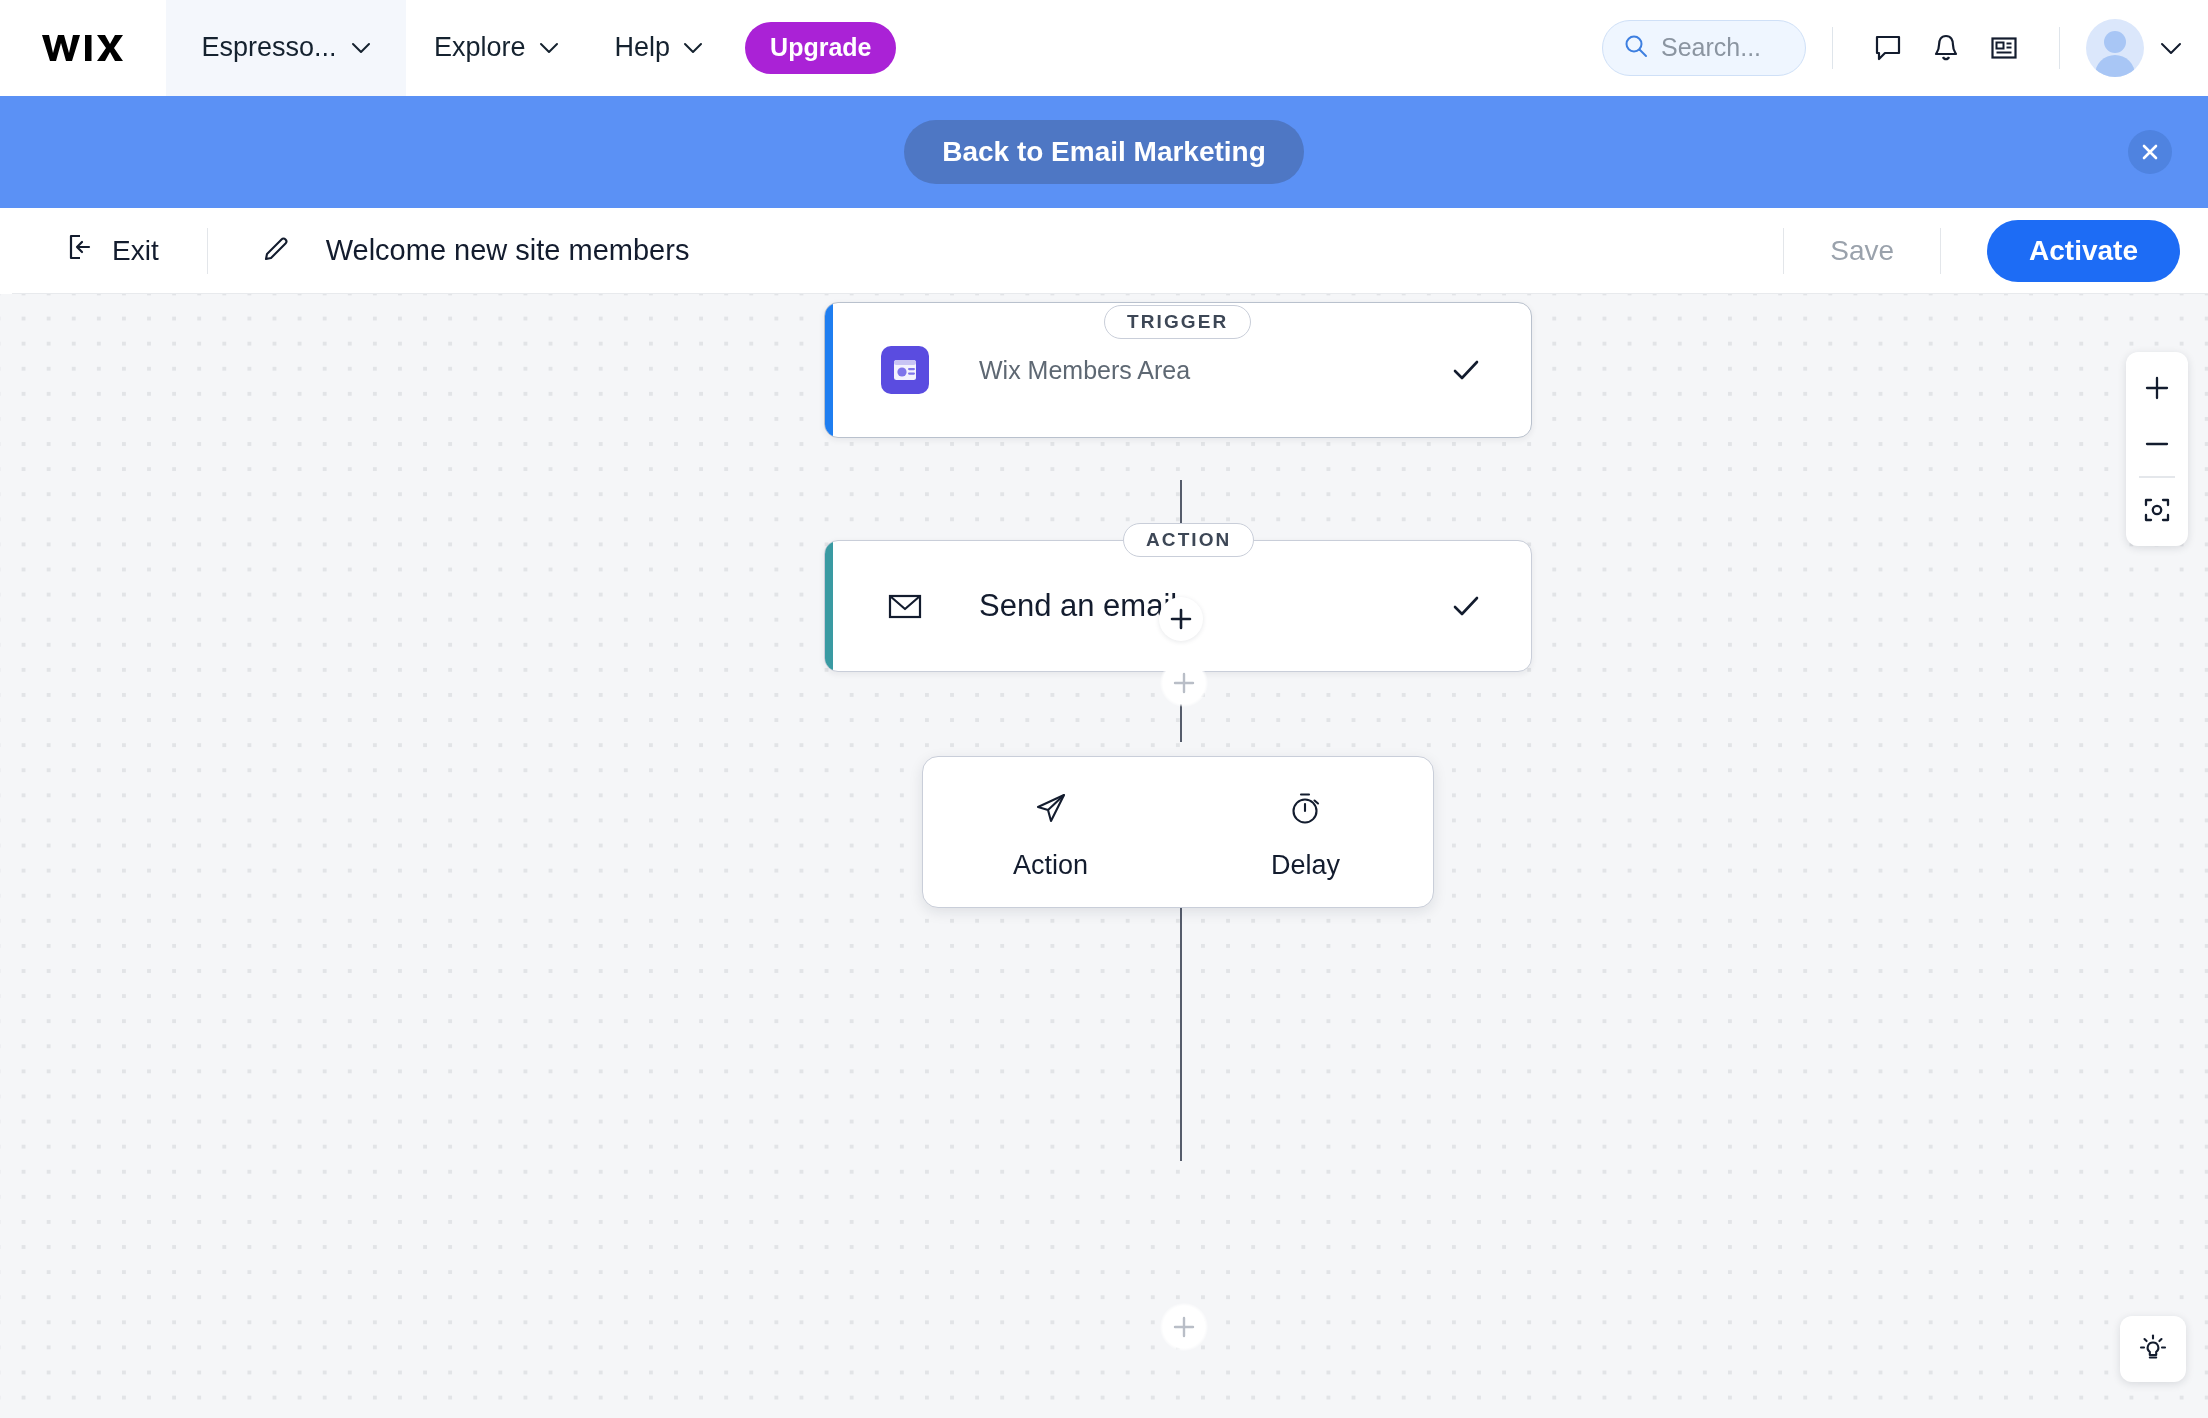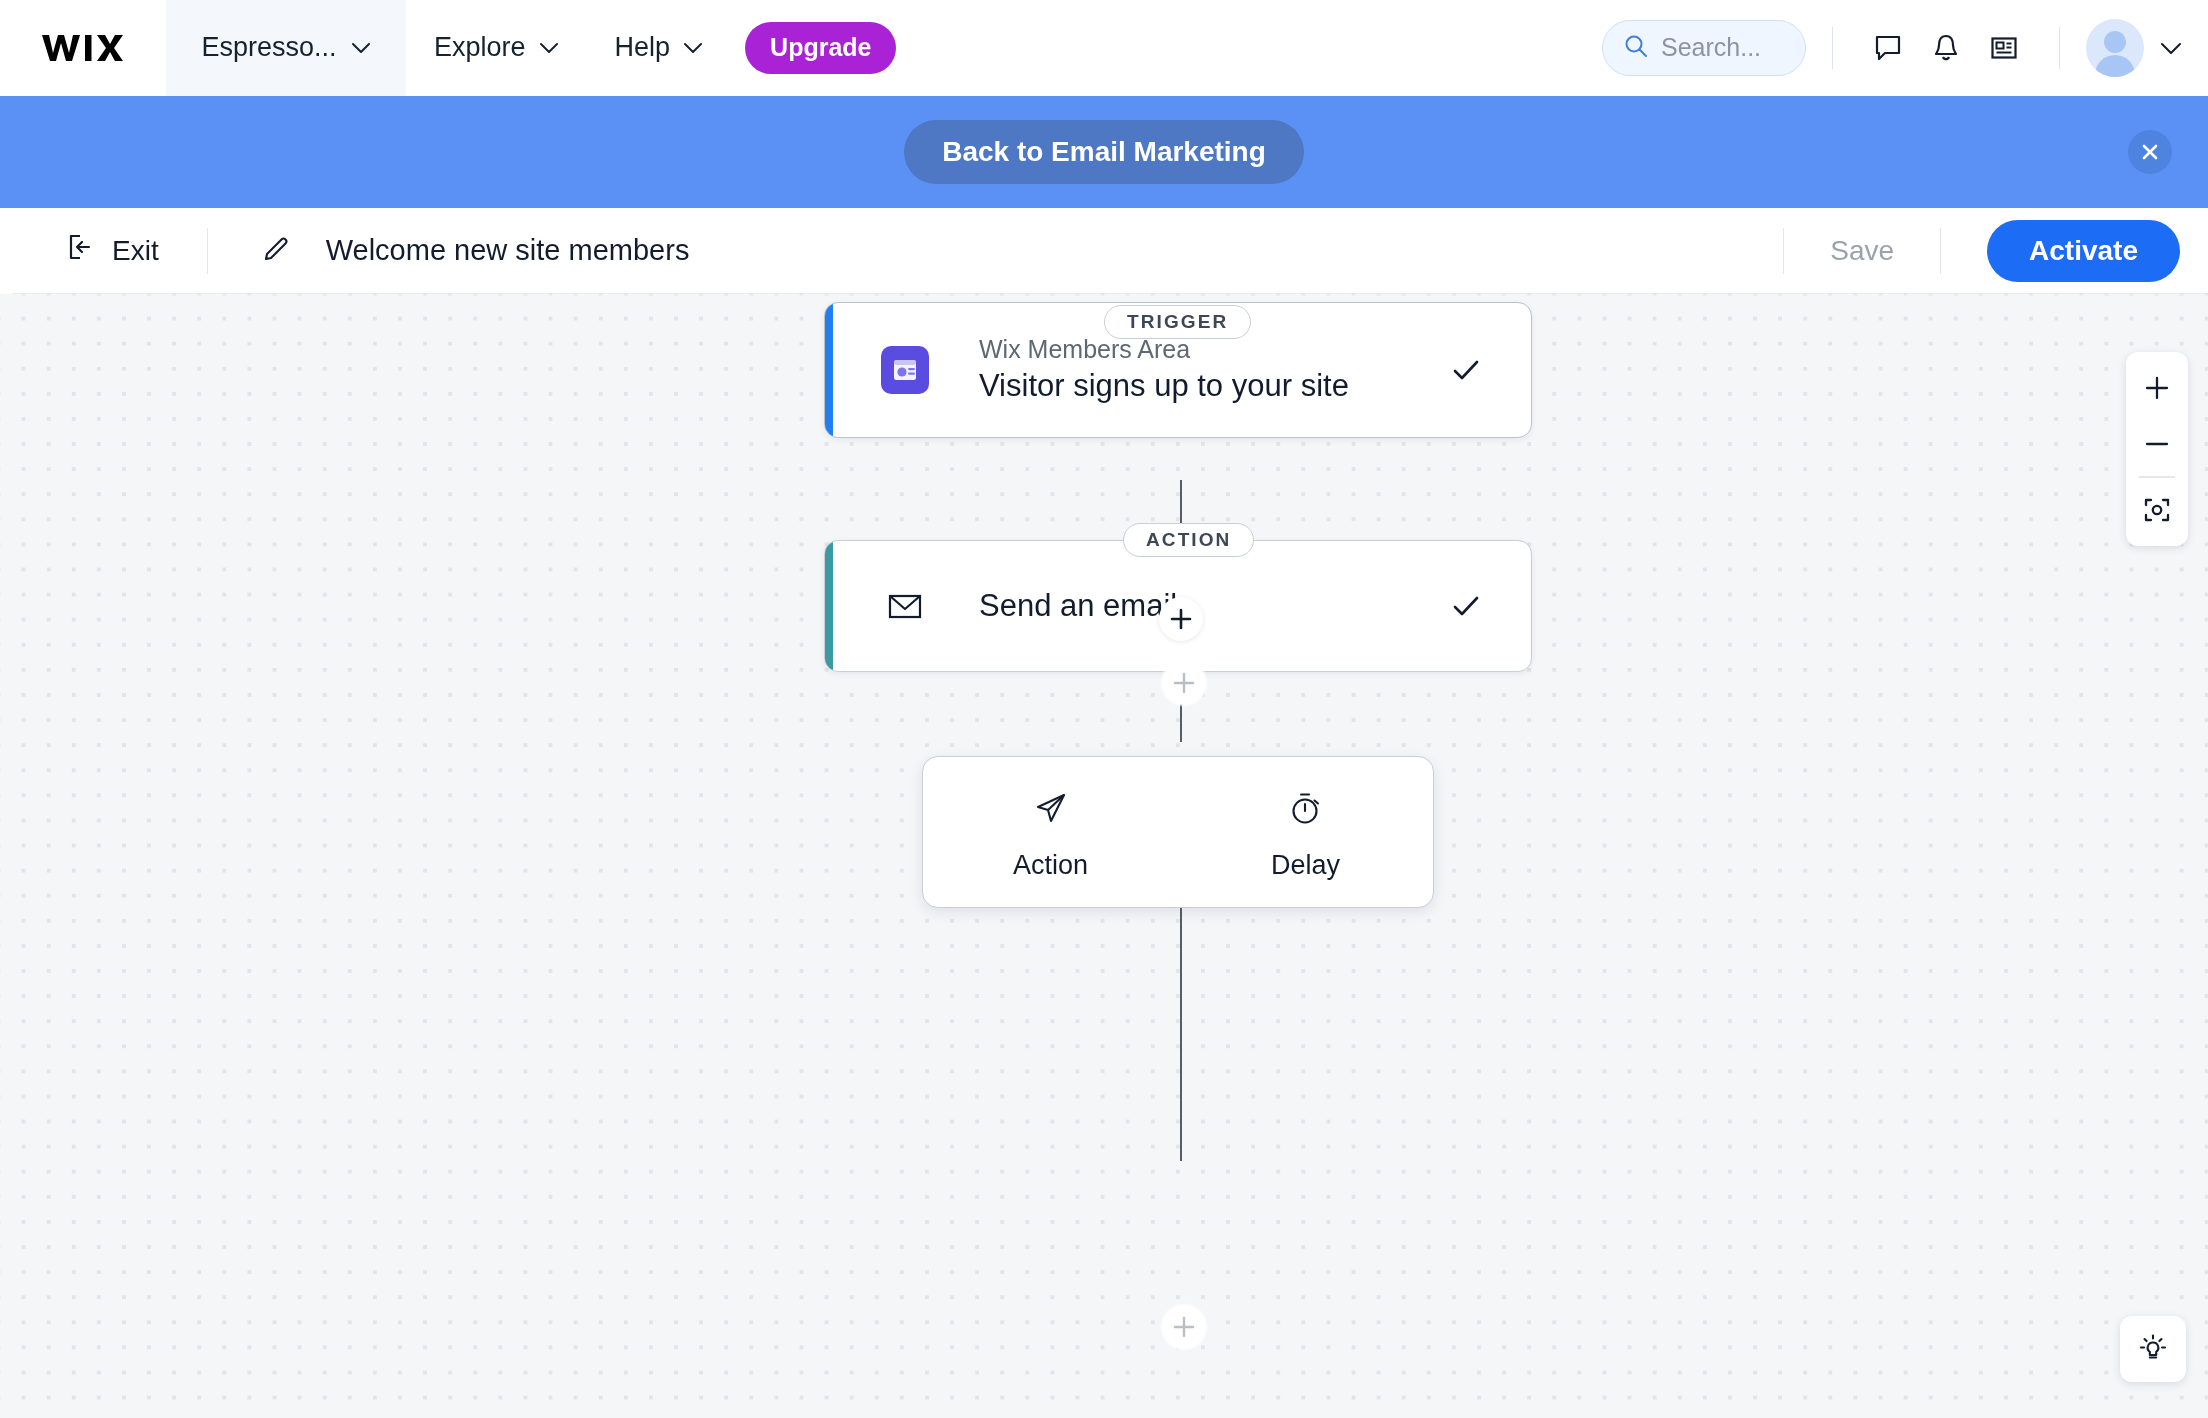--- a/index.html
+++ b/index.html
@@ -406,21 +406,20 @@
           <svg width="34" height="34" viewBox="0 0 34 34">
             <rect x="6" y="7" width="22" height="20" rx="2.5" fill="#ffffff" opacity="0.93"></rect>
             <rect x="6" y="7" width="22" height="5" rx="2.5" fill="#c8c4f4"></rect>
             <circle cx="14" cy="19" r="4.6" fill="#7f75ea"></circle>
             <rect x="20" y="15" width="7" height="2.2" rx="1.1" fill="#7f75ea"></rect>
             <rect x="20" y="19.5" width="7" height="2.2" rx="1.1" fill="#7f75ea"></rect>
           </svg>
         </div>
         <div class="node-texts">
           <div class="node-sub">Wix Members Area</div>
-          <div class="node-main">Visitor signs up to your site</div>
         </div>
         <div class="node-check">
           <svg width="34" height="34" viewBox="0 0 34 34">
               <path d="M6 18 L13 25 L28 9" fill="none" stroke="#131c2e" stroke-width="2.6" stroke-linecap="round" stroke-linejoin="round"></path>
             </svg>
         </div>
       </div>
     </div>
 
     <button class="plus-btn" style="left:1159px; top:303px;">

